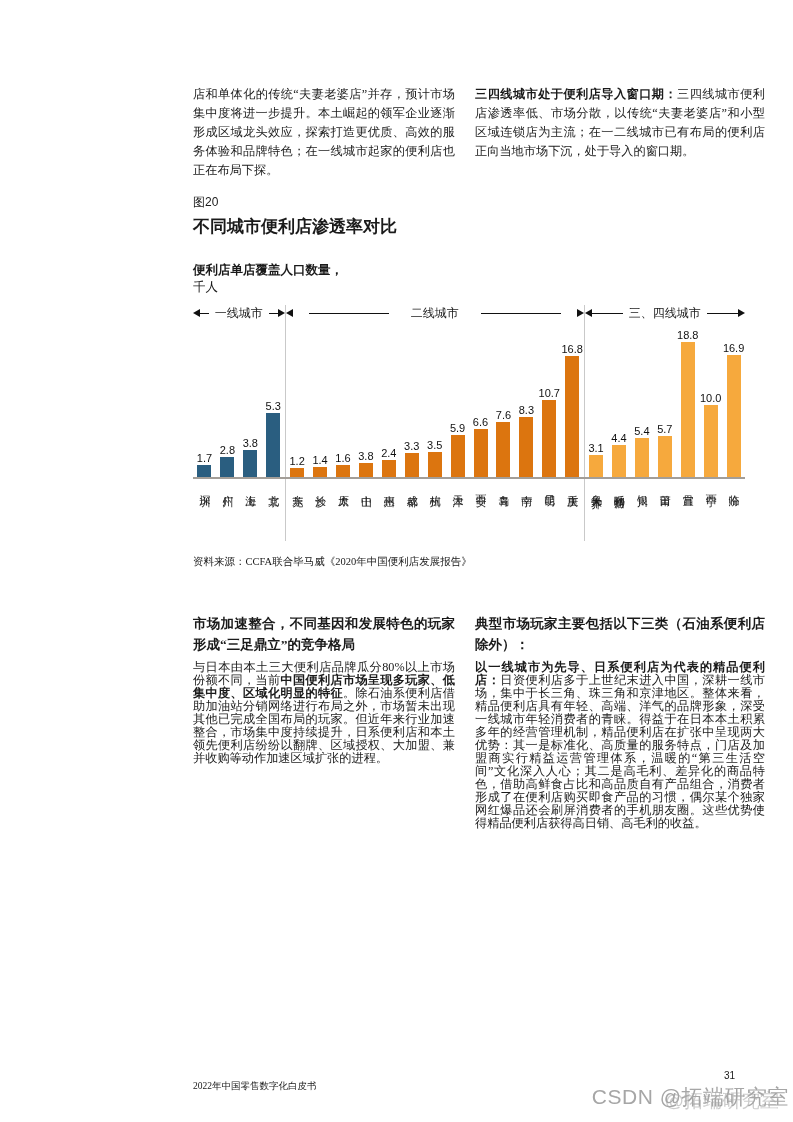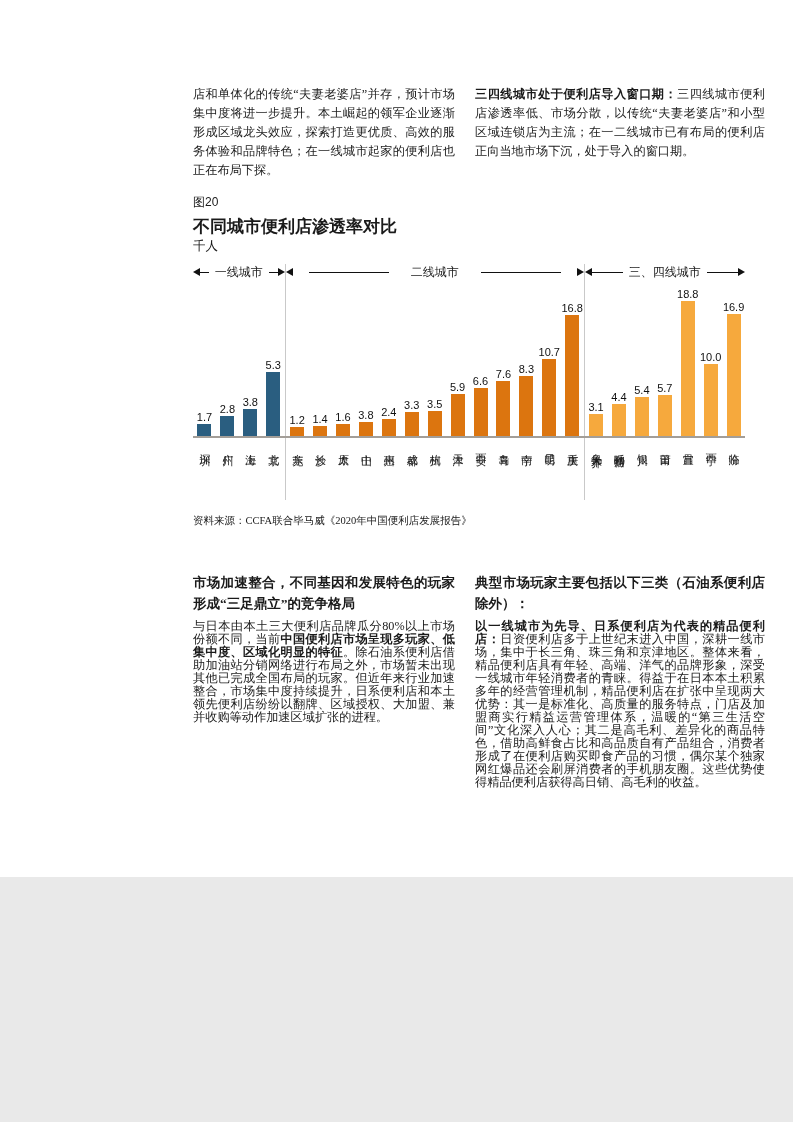--- a/index.html
+++ b/index.html
@@ -1,16 +1,16 @@
 <!DOCTYPE html>
 <html><head>
 <meta charset="utf-8">
 <style>
   html,body{margin:0;padding:0;background:#e9e9e9;}
-  .page{position:relative;width:793px;height:877px;background:#ffffff;margin:0 auto;overflow:hidden;
+  .page{position:relative;width:793px;height:1122px;background:#ffffff;margin:0 auto;overflow:hidden;
         font-family:"Liberation Serif","DejaVu Serif",serif;color:#1a1a1a;}
   .content{position:absolute;left:193px;top:85px;width:572px;}
 
   
   .intro-grid{display:grid;grid-template-columns:262px 290px;column-gap:20px;}
   .body-text{font-size:12.2px;line-height:19px;text-align:justify;}
   .lead-bold{font-weight:bold;}
 
   
   .fig-number{margin-top:14px;font-size:12px;font-family:"Liberation Sans","DejaVu Sans",sans-serif;}
@@ -59,20 +59,21 @@
 <div class="page">
   <div class="content">
 
     <div class="intro-grid">
       <p class="body-text" style="margin:0">店和单体化的传统“夫妻老婆店”并存，预计市场集中度将进一步提升。本土崛起的领军企业逐渐形成区域龙头效应，探索打造更优质、高效的服务体验和品牌特色；在一线城市起家的便利店也正在布局下探。</p>
       <p class="body-text" style="margin:0"><span class="lead-bold">三四线城市处于便利店导入窗口期：</span><span>三四线城市便利店渗透率低、市场分散，以传统“夫妻老婆店”和小型区域连锁店为主流；在一二线城市已有布局的便利店正向当地市场下沉，处于导入的窗口期。</span></p>
     </div>
 
     <div class="fig-number">图20</div>
     <div class="fig-title">不同城市便利店渗透率对比</div>
+    <div class="fig-unit1">便利店单店覆盖人口数量，</div>
     <div class="fig-unit2">千人</div>
 
     <div class="chart">
       <div class="tier-row">
           <div class="tier-cell" style="flex: 4 1 0%;">
             <span class="ah al"></span>
             <span class="aline"></span>
             <span class="tlabel">一线城市</span>
             <span class="aline"></span>
             <span class="ah ar"></span>

